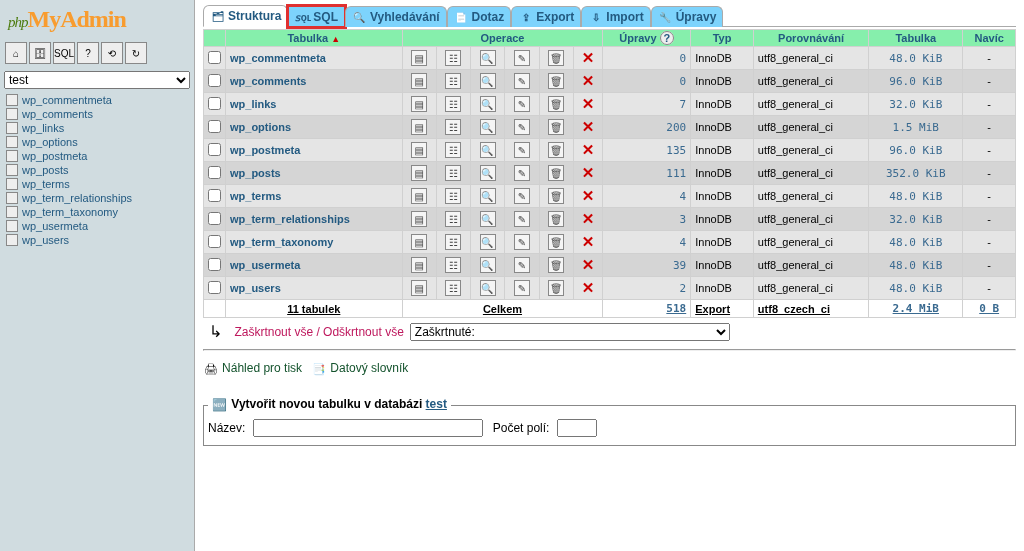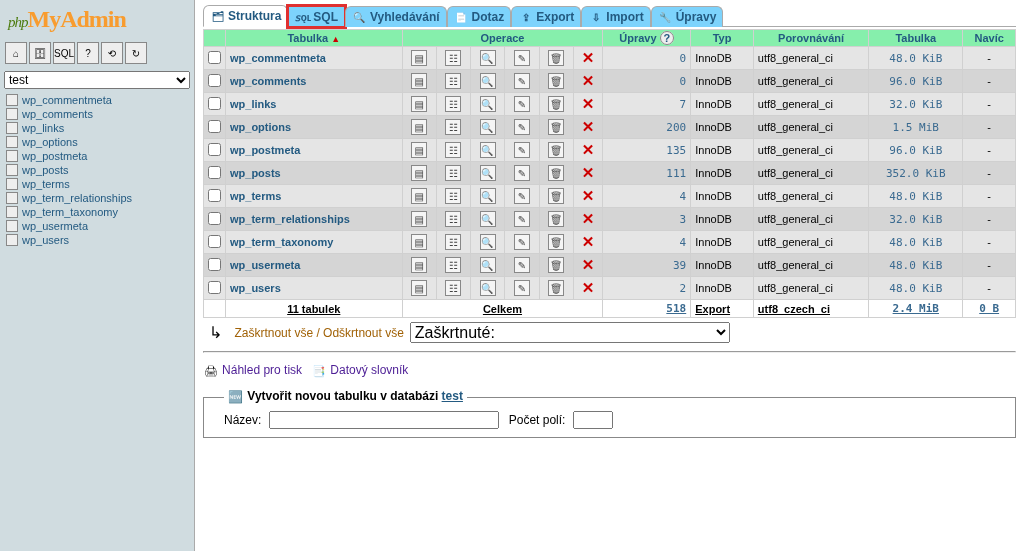--- a/index.html
+++ b/index.html
@@ -40,28 +40,28 @@
 table.grid td.num { text-align: right; font-family: monospace; color: #3a6a90; }
 table.grid td.sz { text-align: center; font-family: monospace; color: #3a6a90; }
 table.grid td.center { text-align: center; }
 table.grid td.name a { color: #235a81; text-decoration: none; font-weight: bold; }
 table.grid tfoot td { font-weight: bold; text-decoration: underline; }
 .op-icon { display: inline-flex; width: 16px; height: 16px; border: 1px solid #888; align-items: center; justify-content: center; background: #f5f5f5; cursor: pointer; font-size: 10px; color: #444; }
 .op-x { color: #c00; font-weight: bold; font-size: 15px; cursor: pointer; }
 .sort-arrow { color: #c00; font-size: 9px; }
 
 .below { padding: 4px 0; display: flex; align-items: center; gap: 6px; font-size: 12px; }
-.below a { color: #a16207; text-decoration: none; }
-.below select { font-size: 16px; }
+.below a { color: #be185d; text-decoration: none; }
+.below select { font-size: 12px; }
 .up-arrow-box { display: inline-block; font-size: 16px; padding: 0 6px; }
 
 .print-row { padding: 6px 0; }
-.print-row a { color: #4c1d95; text-decoration: none; font-size: 12px; }
-
-fieldset.newtbl { border: 1px solid #888; padding: 6px 20px 8px; margin-top: 4px; font-size:12px; }
+.print-row a { color: #14532d; text-decoration: none; font-size: 12px; }
+
+fieldset.newtbl { border: 1px solid #888; padding: 6px 4px 8px; margin-top: 14px; font-size:12px; }
 fieldset.newtbl legend { font-weight: bold; padding: 0 4px; }
 fieldset.newtbl legend a { color:#235a81; }
 fieldset.newtbl label { margin-right: 4px; }
 fieldset.newtbl input[type=text] { font-size: 12px; }
 </style>
 </head>
 <body>
 
 <div id="frame">
 

